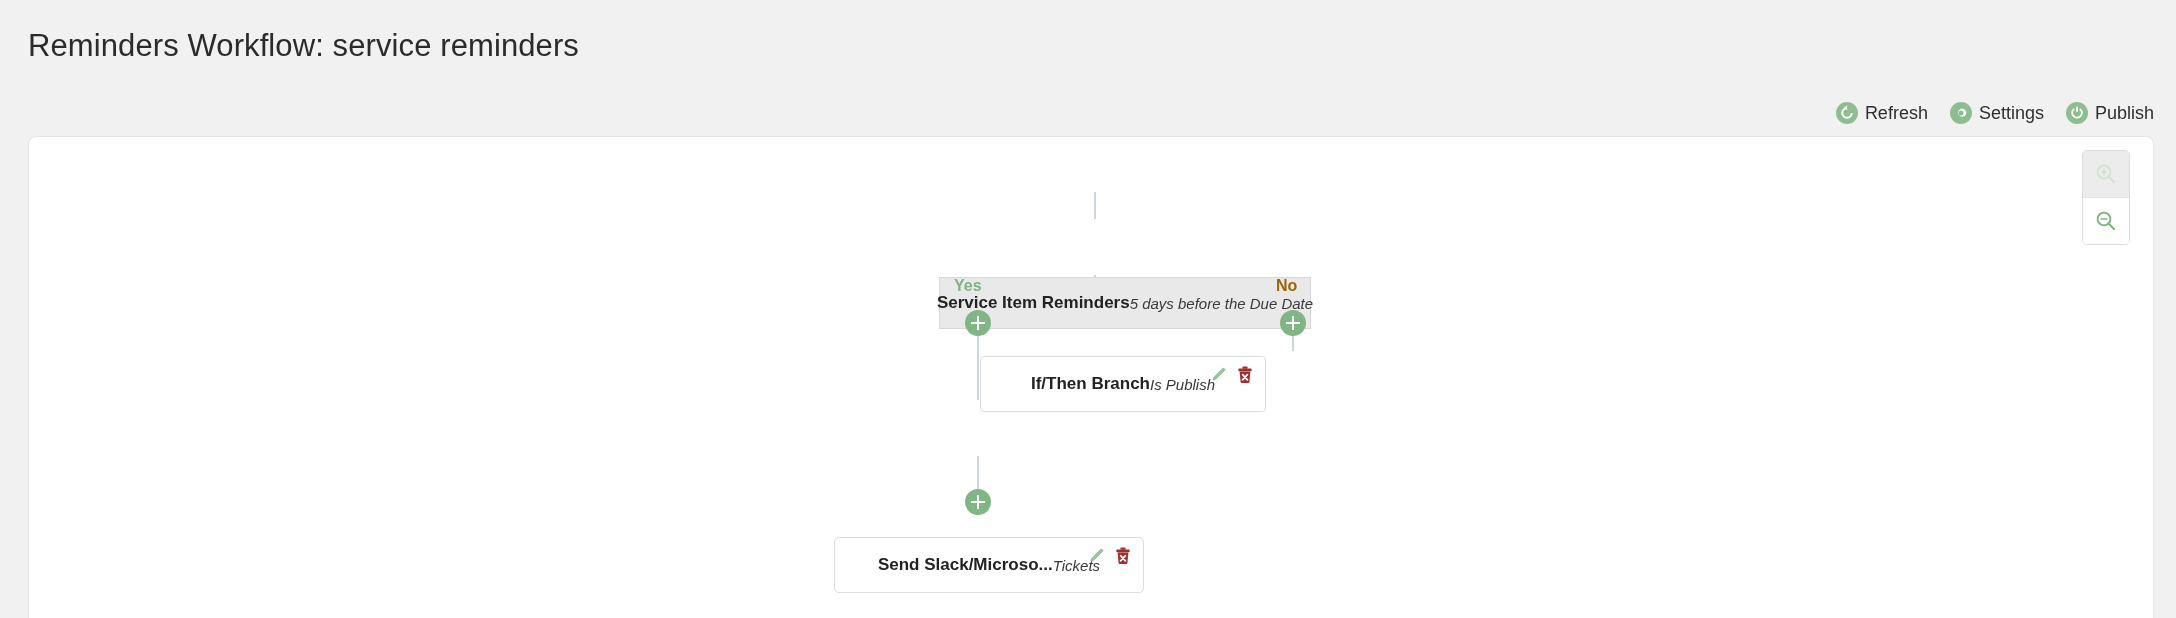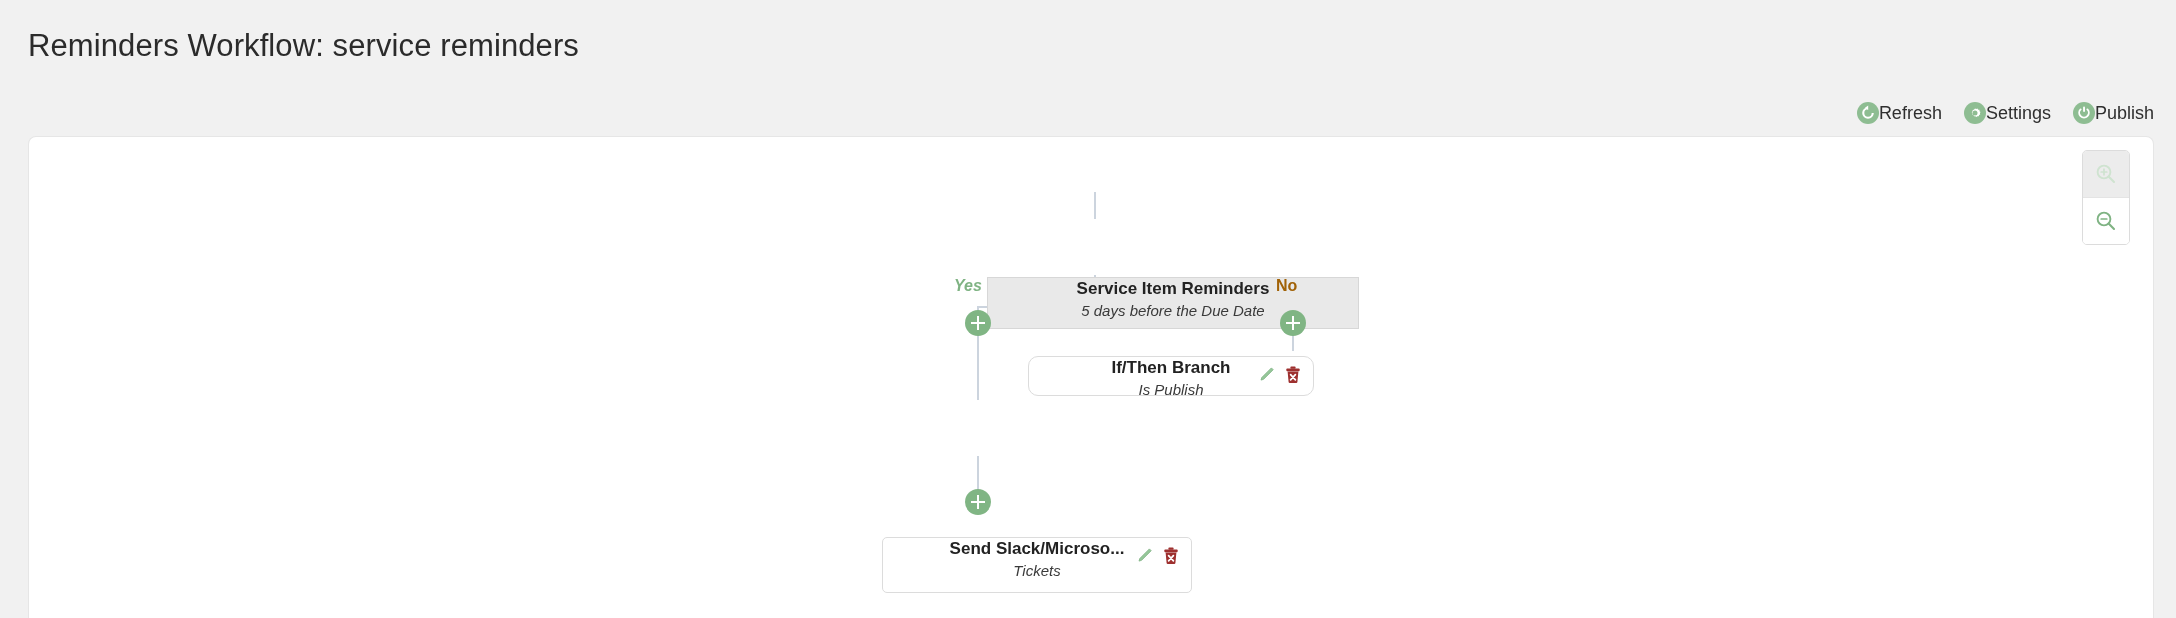--- a/index.html
+++ b/index.html
@@ -33,21 +33,21 @@
     position: absolute;
     right: 22px;
     top: 102px;
     display: flex;
     align-items: center;
     gap: 22px;
   }
   .tool-btn {
     display: flex;
     align-items: flex-end;
-    gap: 0;
+    gap: 7px;
     cursor: pointer;
     user-select: none;
   }
   .tool-btn .label {
     font-size: 18px;
     color: #2f2f2f;
     white-space: nowrap;
   }
   .tool-icon { width: 22px; height: 22px; display: block; flex: none; }
 
@@ -84,25 +84,24 @@
   }
   .zoom-btn.zoom-in { background: #ececec; }
   .zoom-btn.zoom-out { background: #ffffff; border-top: 1px solid #e4e4e4; }
   .zoom-btn svg { display: block; }
 
   
   .node {
     position: absolute;
     box-sizing: border-box;
     display: flex;
-    flex-direction: column;
+    flex-direction: row;
     align-items: center;
-    justify-content: flex-start;
+    justify-content: center;
     text-align: center;
-    margin-left: 48px;
   }
   .node .node-title {
     font-size: 17px;
     font-weight: bold;
     color: #222222;
     line-height: 1.25;
     white-space: nowrap;
   }
   .node .node-sub {
     font-size: 15px;
@@ -120,24 +119,24 @@
     width: 372px;
     height: 52px;
     background: #e9e9e9;
     border: 1px solid #d7d7d7;
   }
 
   .node-branch {
     left: 951px;
     top: 219px;
     width: 286px;
-    height: 40px;
+    height: 56px;
     background: #ffffff;
     border: 1px solid #dcdcdc;
-    border-radius: 10px;
+    border-radius: 4px;
   }
 
   .node-action {
     left: 805px;
     top: 400px;
     width: 310px;
     height: 56px;
     background: #ffffff;
     border: 1px solid #dcdcdc;
     border-radius: 5px;
@@ -292,21 +291,21 @@
         <svg width="20" height="22" viewBox="0 0 20 22">
           <rect x="3.4" y="4.6" width="13.2" height="2.6" rx="0.7" fill="#9e302f"></rect>
           <rect x="7.4" y="2.4" width="5.2" height="2.4" rx="0.8" fill="#9e302f"></rect>
           <path d="M4.6 7.6h10.8l-1.0 10.4a1.2 1.2 0 0 1-1.2 1.1H6.8a1.2 1.2 0 0 1-1.2-1.1z" fill="#9e302f"></path>
           <path d="M7.6 10.6l4.8 5.2M12.4 10.6l-4.8 5.2" stroke="#ffffff" stroke-width="1.7" stroke-linecap="round"></path>
         </svg>
       </span>
     </div>
   </div>
 
-  <div class="branch-label branch-yes" style="left:925px; top:140px;font-style:italic;">Yes</div>
+  <div class="branch-label branch-yes" style="left:925px; top:140px;">Yes</div>
 
   <div class="branch-label branch-no" style="left:1247px; top:140px;">No</div>
 
   <div class="plus-btn" style="left:936px; top:173px;"></div>
 
   <div class="plus-btn" style="left:1251px; top:173px;"></div>
 
   <div class="plus-btn" style="left:936px; top:352px;"></div>
 
   <div class="node node-action">

